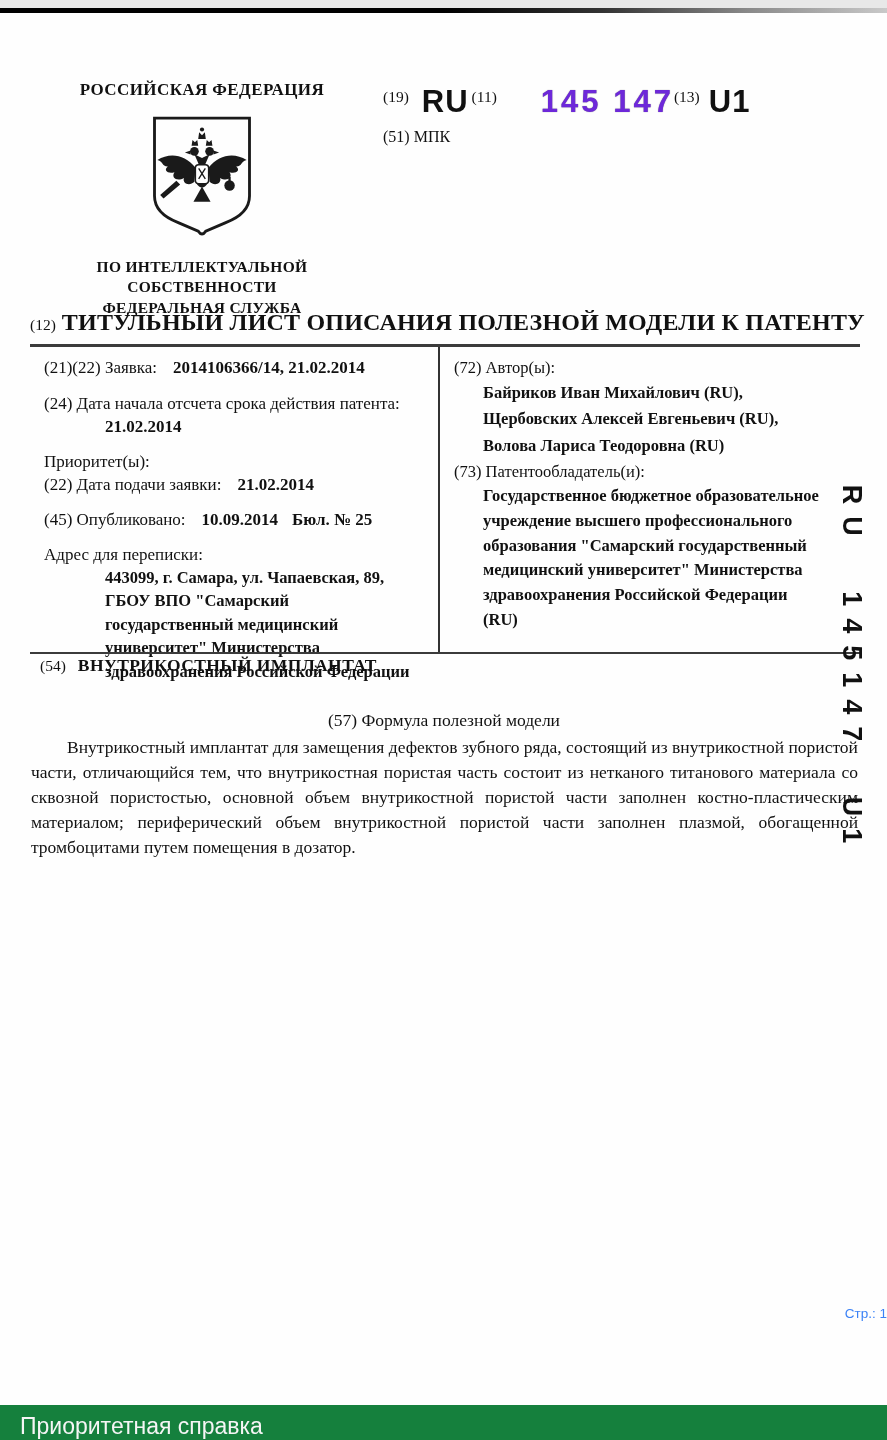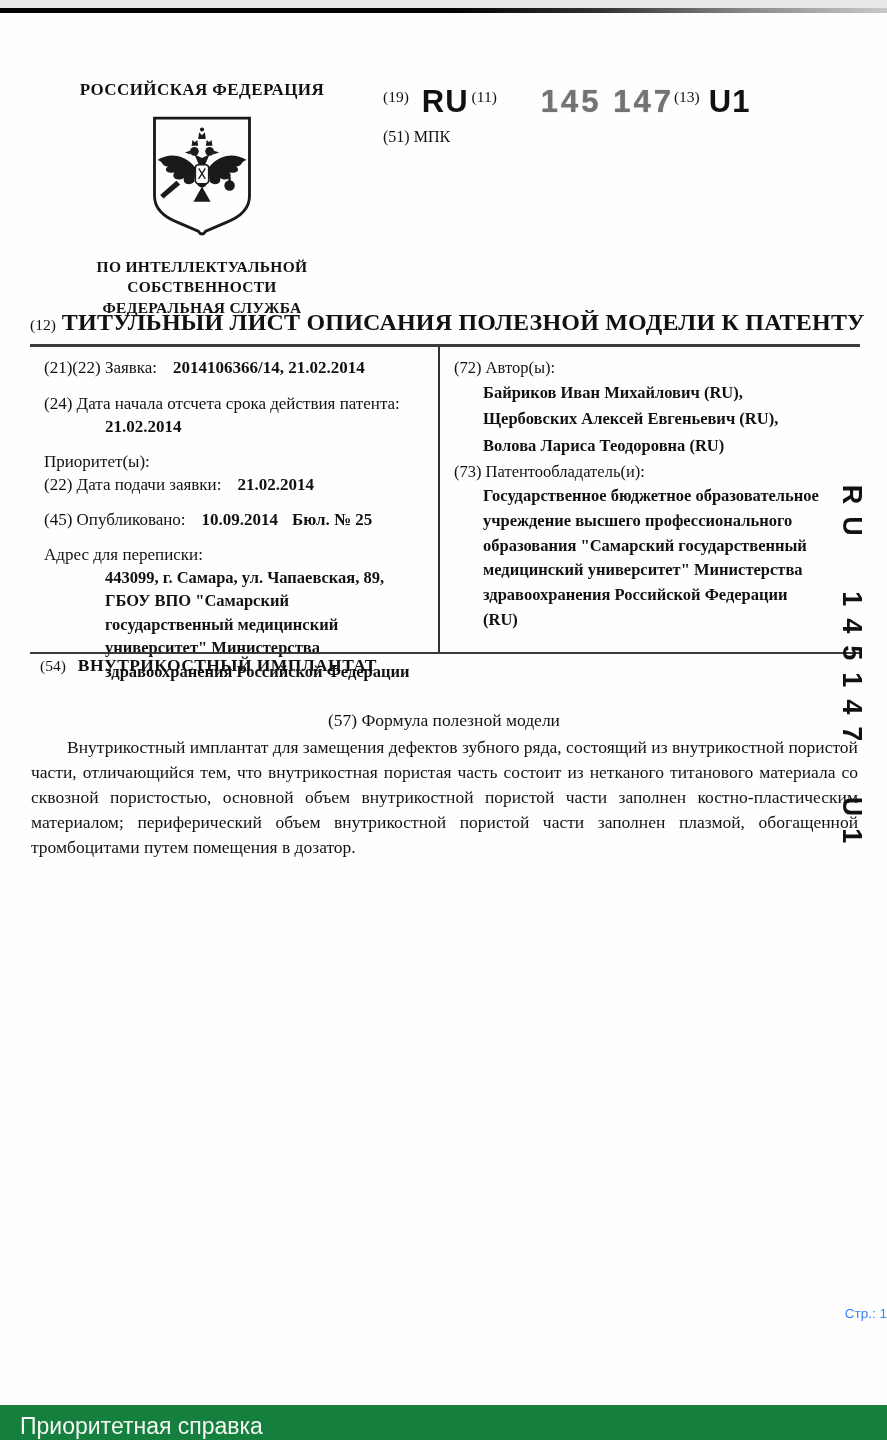--- a/index.html
+++ b/index.html
@@ -23,21 +23,21 @@
   .country { font-size:17px; font-weight:bold; letter-spacing:.4px; }
   .emblem { width:114px; height:136px; margin:9px auto 12px; display:block; }
   .agency { font-size:15.5px; font-weight:bold; line-height:1.32; letter-spacing:.3px; }
 
   
   .hdr-right { position:absolute; top:78px; left:383px; width:490px; }
   .codes-line { display:flex; align-items:flex-start; white-space:nowrap; }
   .small-code { font-size:15.5px; padding-top:2px; }
   .big-code { font-family:"Liberation Sans","DejaVu Sans",sans-serif; font-size:31px; font-weight:bold; line-height:1; letter-spacing:1px; }
   .cc { margin-left:13px; }
-  .pubnum { margin-left:44px; color:#737373; letter-spacing:3px; text-shadow:0 0 1px #777; }
+  .pubnum { margin-left:44px; color:#6d28d9; letter-spacing:3px; text-shadow:0 0 1px #777; }
   .kind { margin-left:9px; }
   .sup11 { margin-left:3px; }
   .mpk { margin-top:11px; font-size:16px; }
   .ipc-line { margin-top:5px; font-size:16px; }
   .ipc-class, .ipc-sub { font-weight:bold; font-style:italic; }
   .ipc-sub { margin-left:26px; }
   .ipc-ver { margin-left:16px; }
 
   
   .doc-title { position:absolute; top:301px; left:30px; width:830px; white-space:nowrap; }

